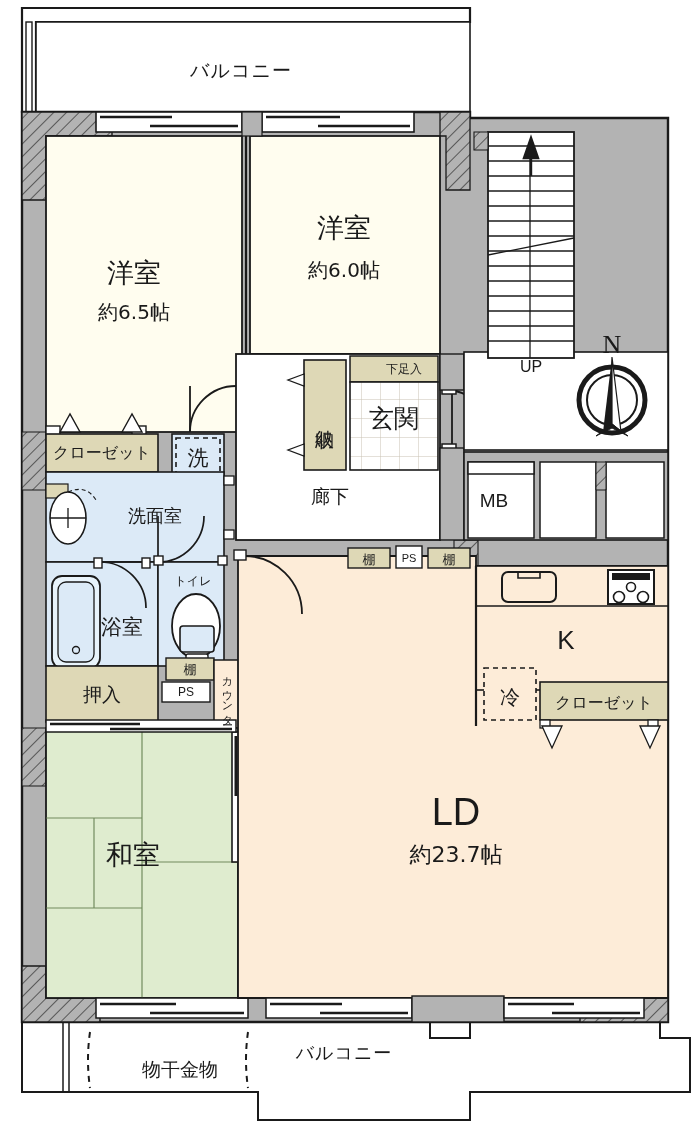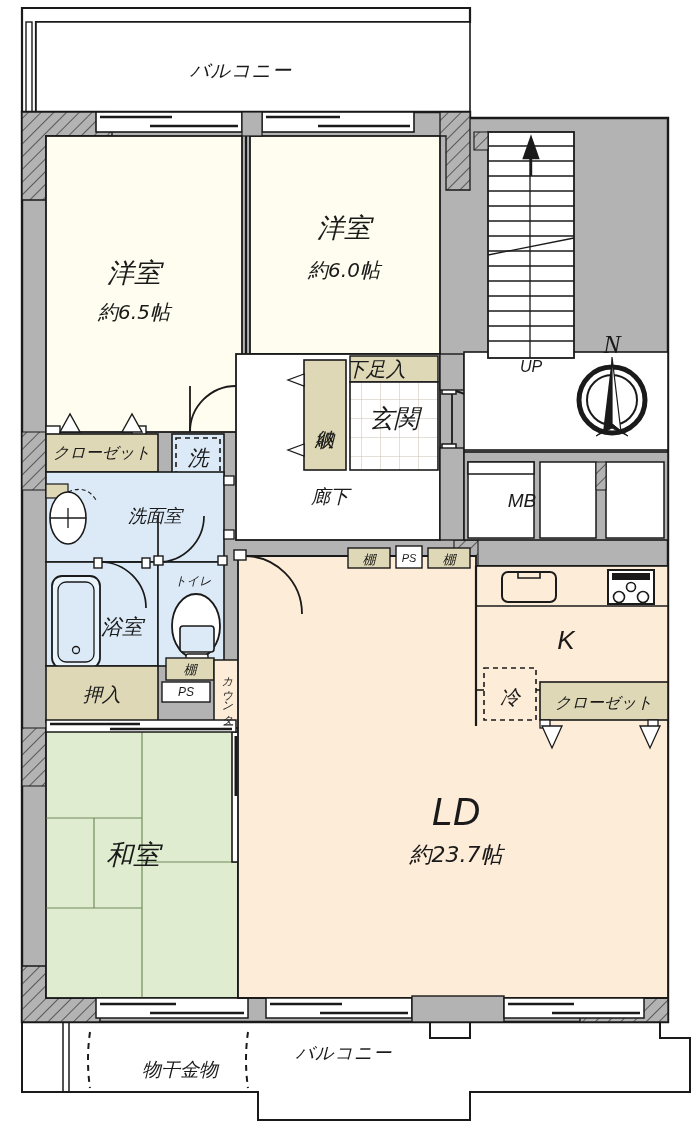--- a/index.html
+++ b/index.html
@@ -1,21 +1,21 @@
 <!DOCTYPE html>
 <html><head>
 <meta charset="utf-8">
 <title>Floor Plan</title>
 <style>
   html,body{margin:0;padding:0;background:#ffffff;}
   body{width:697px;height:1145px;font-family:"Liberation Sans","DejaVu Sans",sans-serif;}
   #plan{position:relative;width:697px;height:1145px;overflow:hidden;background:#fff;}
   svg{display:block;}
   .lbl{position:absolute;color:#1a1a1a;white-space:nowrap;line-height:1;}
-  .ctr{transform:translate(-50%,-50%);font-style:italic;}
+  .ctr{transform:translate(-50%,-50%);}
   .jp{font-family:"DejaVu Sans","Liberation Sans",sans-serif;}
   .vert{writing-mode:vertical-rl;text-orientation:upright;}
 </style>
 </head>
 <body>
 
 <div id="plan">
 
 <svg width="697" height="1145" viewBox="0 0 697 1145">
   <defs>
@@ -364,27 +364,27 @@
 <div class="lbl ctr jp" style="left:190px;top:669px;font-size:13px;">棚</div>
 
 <div class="lbl ctr" style="left:186px;top:692px;font-size:12px;">PS</div>
 
 <div class="lbl ctr jp" style="left:102px;top:694px;font-size:19px;">押入</div>
 
 <div class="lbl ctr jp vert" style="left:227px;top:694px;font-size:11px;letter-spacing:0px;">カウンター</div>
 
 <div class="lbl ctr jp vert" style="left:325px;top:415px;font-size:19px;">収納</div>
 
-<div class="lbl ctr jp" style="left:376px;top:369px;font-size:20px;text-align:center;">下足入</div>
+<div class="lbl ctr jp" style="left:404px;top:369px;font-size:12px;text-align:center;">下足入</div>
 
 <div class="lbl ctr jp" style="left:394px;top:418px;font-size:25px;font-weight:500;">玄関</div>
 
 <div class="lbl ctr jp" style="left:330px;top:496px;font-size:19px;">廊下</div>
 
-<div class="lbl ctr" style="left:494px;top:500px;font-size:19px;font-weight:500;margin-left:28px;">MB</div>
+<div class="lbl ctr" style="left:494px;top:500px;font-size:19px;font-weight:500;">MB</div>
 
 <div class="lbl ctr jp" style="left:369px;top:559px;font-size:13px;">棚</div>
 <div class="lbl ctr" style="left:409px;top:558px;font-size:11px;">PS</div>
 <div class="lbl ctr jp" style="left:449px;top:559px;font-size:13px;">棚</div>
 
 <div class="lbl ctr" style="left:566px;top:640px;font-size:26px;font-weight:500;">K</div>
 
 <div class="lbl ctr jp" style="left:510px;top:697px;font-size:20px;">冷</div>
 
 <div class="lbl ctr jp" style="left:604px;top:703px;font-size:16px;">クローゼット</div>

